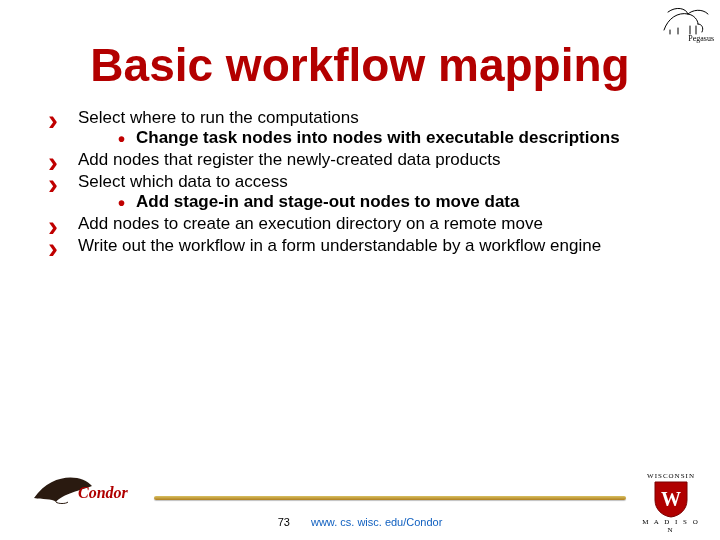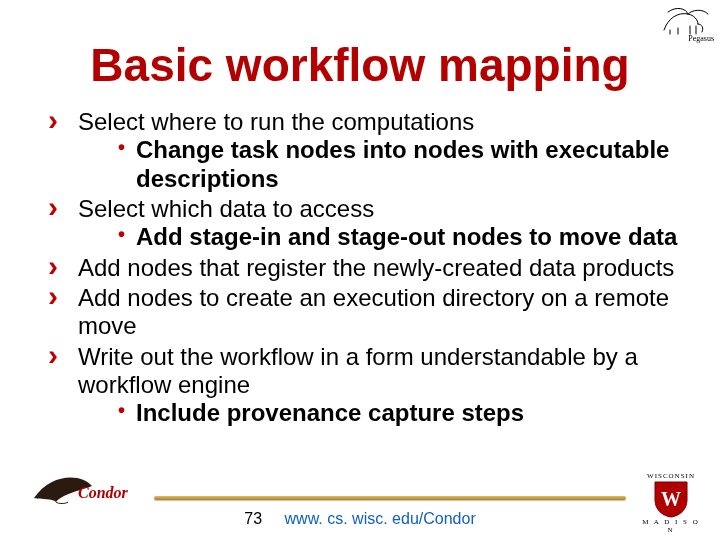--- a/index.html
+++ b/index.html
@@ -43,21 +43,21 @@
     font-family: Georgia, serif;
     color: #000;
     margin-top: -2px;
     text-align: right;
   }
   .content {
     position: absolute;
     top: 108px;
     left: 48px;
     right: 40px;
-    font-size: 24px;
+    font-size: 17px;
     line-height: 1.18;
   }
   ul.top {
     list-style: none;
     margin: 0;
     padding: 0;
   }
   ul.top > li {
     position: relative;
     padding-left: 30px;
@@ -116,21 +116,21 @@
     background: linear-gradient(#d8c060, #b08020);
     border-radius: 2px;
     box-shadow: 0 1px 1px rgba(0,0,0,0.25);
   }
   .pagenum {
     position: absolute;
     bottom: 12px;
     left: 0;
     width: 720px;
     text-align: center;
-    font-size: 16px;
+    font-size: 11px;
     color: #000;
   }
   .pagenum .url {
     color: #1060c0;
     margin-left: 18px;
   }
   .uw-crest {
     position: absolute;
     right: 16px;
     bottom: 6px;
@@ -167,36 +167,33 @@
 
   <div class="content">
     <ul class="top">
       <li>
         <span>Select where to run the computations</span>
         <ul class="sub">
           <li><span>Change task nodes into nodes with executable descriptions</span></li>
         </ul>
       </li>
       <li>
+        <span>Add nodes that register the newly-created data products</span>
+      </li>
+      <li>
         <span>Select which data to access</span>
         <ul class="sub">
           <li><span>Add stage-in and stage-out nodes to move data</span></li>
         </ul>
       </li>
       <li>
-        <span>Add nodes that register the newly-created data products</span>
-      </li>
-      <li>
         <span>Add nodes to create an execution directory on a remote move</span>
       </li>
       <li>
         <span>Write out the workflow in a form understandable by a workflow engine</span>
-        <ul class="sub">
-          <li><span>Include provenance capture steps</span></li>
-        </ul>
       </li>
     </ul>
   </div>
 
   <div class="footer">
     <div class="condor-logo">
       <svg width="120" height="44" viewBox="0 0 120 44">
         <g>
           <path d="M2 30 C20 4,50 6,60 18 C50 22,30 26,24 34 C20 30,10 32,2 30 Z" fill="#2a1a10"></path>
           <path d="M24 34 C26 36,34 36,36 34" stroke="#2a1a10" fill="none"></path>

